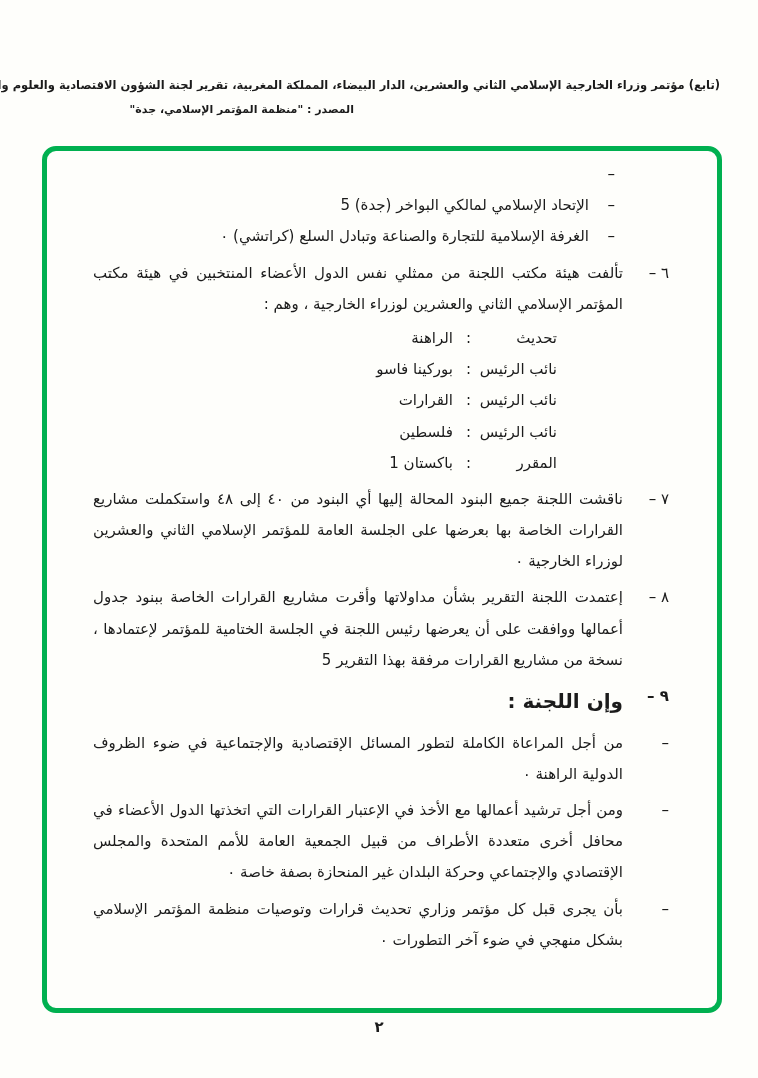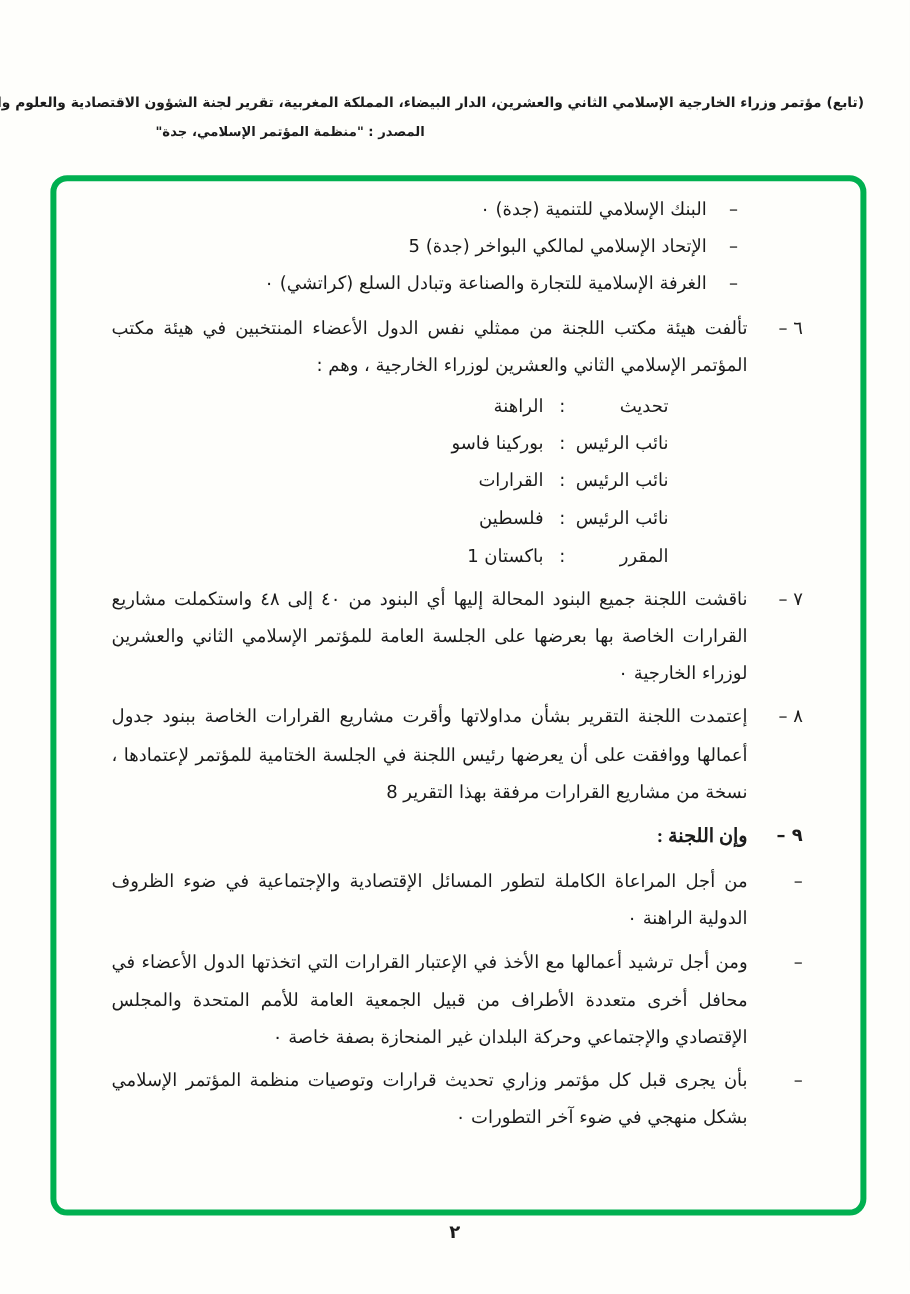--- a/index.html
+++ b/index.html
@@ -69,21 +69,21 @@
 
   
   .officers { margin-right: 112px; margin-top: 3px; }
   .officer  { display: flex; }
   .ot { flex-shrink: 0; width: 86px; }
   .oc { flex-shrink: 0; width: 18px; }
   .on { }
 
   
   .bold { font-weight: bold; }
-  .section-heading { font-size: 16px; font-family: Liberation Serif, serif; }
+  .section-heading { font-size: 20px; }
   .standalone-heading {
     margin: 5px 0 0 0;
     font-weight: bold;
     font-size: 16px;
   }
 
   
   .page-number {
     position: absolute;
     top: 1018px; left: 0; right: 0;
@@ -100,21 +100,20 @@
   <header class="doc-header">
     <p class="h1">(تابع) مؤتمر وزراء الخارجية الإسلامي الثاني والعشرين، الدار البيضاء، المملكة المغربية، تقرير لجنة الشؤون الاقتصادية والعلوم والتكنولوجيا</p>
     <p class="h2">المصدر :  "منظمة المؤتمر الإسلامي، جدة"</p>
   </header>
 
   <div class="green-box" style="border-color: rgb(0, 176, 80);">
     <div class="content">
 
       <div class="dash-row org-row">
         <span class="dash-col">–</span>
-        <span class="dash-text">البنك الإسلامي للتنمية (جدة) ٠</span>
       </div>
       <div class="dash-row org-row">
         <span class="dash-col">–</span>
         <span class="dash-text">الإتحاد الإسلامي لمالكي البواخر (جدة) 5</span>
       </div>
       <div class="dash-row org-row">
         <span class="dash-col">–</span>
         <span class="dash-text">الغرفة الإسلامية للتجارة والصناعة وتبادل السلع (كراتشي) ٠</span>
       </div>
 
@@ -151,21 +150,21 @@
         </div>
       </div>
 
       <div class="num-row">
         <span class="num-col">٧ –</span>
         <span class="num-text">ناقشت اللجنة جميع البنود المحالة إليها أي البنود من ٤٠ إلى ٤٨ واستكملت مشاريع القرارات الخاصة بها بعرضها على الجلسة العامة للمؤتمر الإسلامي الثاني والعشرين لوزراء الخارجية ٠</span>
       </div>
 
       <div class="num-row">
         <span class="num-col">٨ –</span>
-        <span class="num-text">إعتمدت اللجنة التقرير بشأن مداولاتها وأقرت مشاريع القرارات الخاصة ببنود جدول أعمالها ووافقت على أن يعرضها رئيس اللجنة في الجلسة الختامية للمؤتمر لإعتمادها ، نسخة من مشاريع القرارات مرفقة بهذا التقرير 8</span>
+        <span class="num-text">إعتمدت اللجنة التقرير بشأن مداولاتها وأقرت مشاريع القرارات الخاصة ببنود جدول أعمالها ووافقت على أن يعرضها رئيس اللجنة في الجلسة الختامية للمؤتمر لإعتمادها ، نسخة من مشاريع القرارات مرفقة بهذا التقرير 5</span>
       </div>
 
       <div class="num-row bold">
         <span class="num-col">٩ –</span>
         <span class="num-text section-heading">وإن اللجنة :</span>
       </div>
 
       <div class="num-row">
         <span class="num-col">–</span>
         <span class="num-text">من أجل المراعاة الكاملة لتطور المسائل الإقتصادية والإجتماعية في ضوء الظروف الدولية الراهنة ٠</span>

